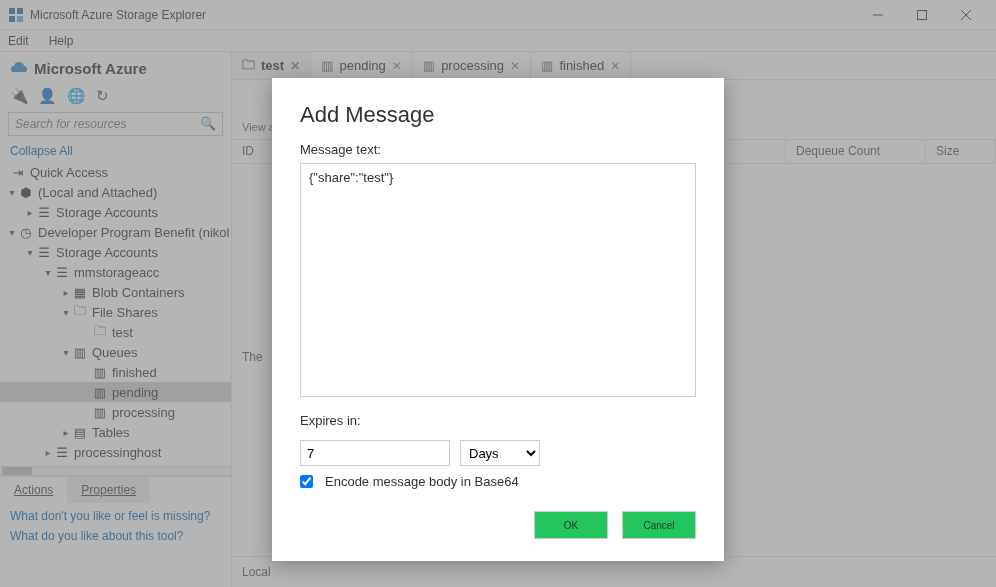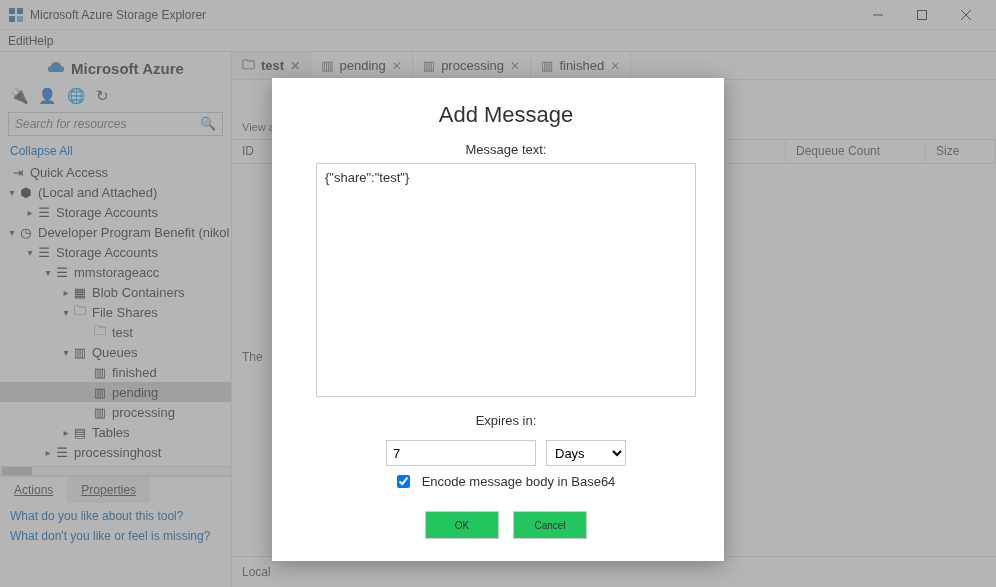--- a/index.html
+++ b/index.html
@@ -7,28 +7,28 @@
 
   
   .titlebar { height: 30px; display: flex; align-items: center; padding: 0 8px; border-bottom: 1px solid #e5e5e5; }
   .titlebar .appicon { width: 16px; height: 16px; margin-right: 6px; display: flex; align-items: center; justify-content: center; }
   .titlebar .title { flex: 1; font-size: 12px; color: #333; }
   .winbtns { display: flex; gap: 0; }
   .winbtn { width: 44px; height: 30px; display: flex; align-items: center; justify-content: center; color: #444; }
   .winbtn svg { width: 10px; height: 10px; }
 
   
-  .menubar { height: 22px; display: flex; align-items: center; padding: 0 8px; gap: 0; font-size: 12px; color: #333; border-bottom: 1px solid #e5e5e5; }
+  .menubar { height: 22px; display: flex; align-items: center; padding: 0 8px; gap: 20px; font-size: 12px; color: #333; border-bottom: 1px solid #e5e5e5; }
 
   
   .main { display: flex; height: calc(587px - 52px); }
 
   
   .sidebar { width: 232px; border-right: 1px solid #e5e5e5; display: flex; flex-direction: column; background: #fff; }
-  .brand { height: 32px; display: flex; align-items: center; padding: 0 10px; gap: 6px; justify-content: center; }
+  .brand { height: 32px; display: flex; align-items: center; padding: 0 10px; gap: 6px; }
   .brand-txt { font-weight: 600; font-size: 15px; color: #333; }
   .toolbar-row { height: 24px; display: flex; align-items: center; gap: 10px; padding: 0 10px; color: #555; }
   .toolbar-row span { font-size: 15px; }
   .searchwrap { margin: 4px 8px; position: relative; }
   .searchwrap input { width: 100%; height: 24px; border: 1px solid #ccc; padding: 2px 24px 2px 6px; font-size: 12px; font-style: italic; color: #888; }
   .searchwrap .sicon { position: absolute; right: 6px; top: 4px; color: #666; }
   .collapse { padding: 4px 10px; color: #0067b8; font-size: 12px; }
 
   .tree { flex: 0 0 auto; overflow-y: auto; font-size: 13px; color: #333; padding-bottom: 4px; max-height: 326px; }
   .tnode { display: flex; align-items: center; height: 20px; white-space: nowrap; overflow: hidden; }
@@ -52,21 +52,21 @@
   .tab .ticon { color: #666; display: flex; }
   .tab .close { color: #888; font-size: 12px; }
   .content-toolbar { height: 60px; border-bottom: 1px solid #e5e5e5; padding: 6px 10px; font-size: 11px; color: #666; display: flex; align-items: flex-end; }
   .column-headers { height: 24px; display: flex; border-bottom: 1px solid #e5e5e5; font-size: 12px; color: #555; }
   .column-headers .col { padding: 4px 10px; border-right: 1px solid #e5e5e5; }
   .empty-row { padding: 16px 10px; color: #555; font-size: 12px; }
   .activity { padding: 8px 10px; color: #555; font-size: 12px; border-top: 1px solid #e5e5e5; margin-top: auto; }
 
   
   .overlay { position: absolute; inset: 0; background: rgba(120,120,120,0.55); display: flex; align-items: flex-start; justify-content: center; }
-  .modal { width: 452px; background: #fff; margin-top: 78px; padding: 24px 28px 22px 44px; box-shadow: 0 4px 20px rgba(0,0,0,0.3); display: flex; flex-direction: column; align-items: center; }
+  .modal { width: 452px; background: #fff; margin-top: 78px; padding: 24px 28px 22px 28px; box-shadow: 0 4px 20px rgba(0,0,0,0.3); display: flex; flex-direction: column; }
   .modal h1 { font-size: 22px; font-weight: 400; color: #333; margin-bottom: 14px; }
   .modal label { font-size: 13px; color: #333; margin-bottom: 6px; display: block; }
   .modal textarea { width: 100%; height: 234px; border: 1px solid #ccc; padding: 6px 8px; font-size: 13px; font-family: inherit; resize: none; color: #333; }
   .expires-row { display: flex; gap: 10px; align-items: center; margin-top: 6px; }
   .expires-row input { width: 150px; height: 26px; border: 1px solid #ccc; padding: 2px 6px; font-size: 13px; }
   .expires-row select { width: 80px; height: 26px; border: 1px solid #ccc; font-size: 13px; padding: 2px 4px; background: #fff; }
   .chkrow { margin-top: 8px; display: flex; align-items: center; gap: 12px; font-size: 13px; color: #333; }
   .btnrow { display: flex; justify-content: flex-end; gap: 14px; margin-top: 22px; }
   .btnrow button { width: 74px; height: 28px; border: 1px solid #ccc; background: #22c55e; font-size: 10px; color: #333; cursor: pointer; }
 
@@ -207,22 +207,22 @@
     </div>
     <div class="tree-scroll">
         <div class="thumb"></div>
       </div>
 
     <div class="bottom-tabs">
       <div class="btab">Actions</div>
       <div class="btab active">Properties</div>
     </div>
     <div class="feedback">
+      <span>What don't you like or feel is missing?</span>
       <span>What do you like about this tool?</span>
-      <span>What don't you like or feel is missing?</span>
     </div>
   </div>
 
   <div class="content">
     <div class="tabs">
       <div class="tab active">
           <span class="ticon">🗀</span>
           <span>test</span>
           <span class="close">✕</span>
         </div>

